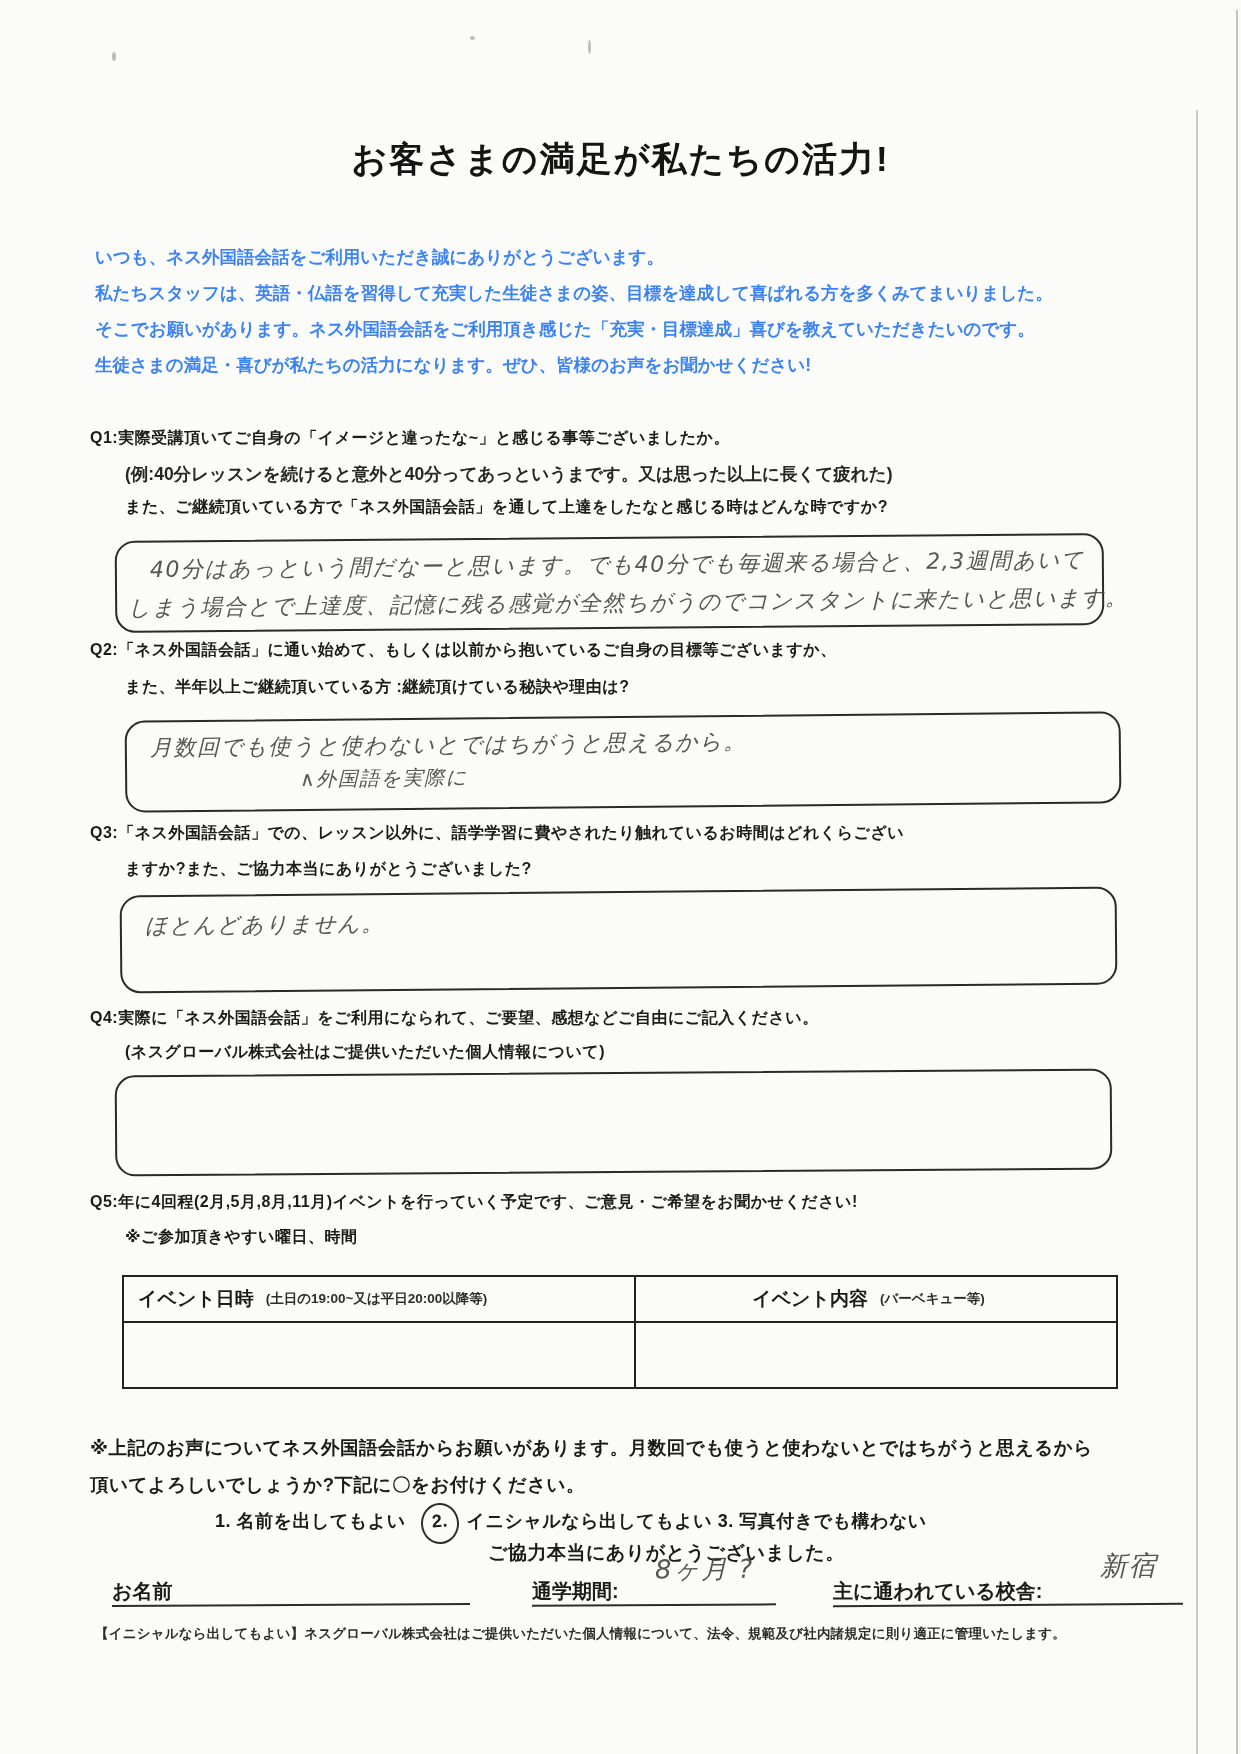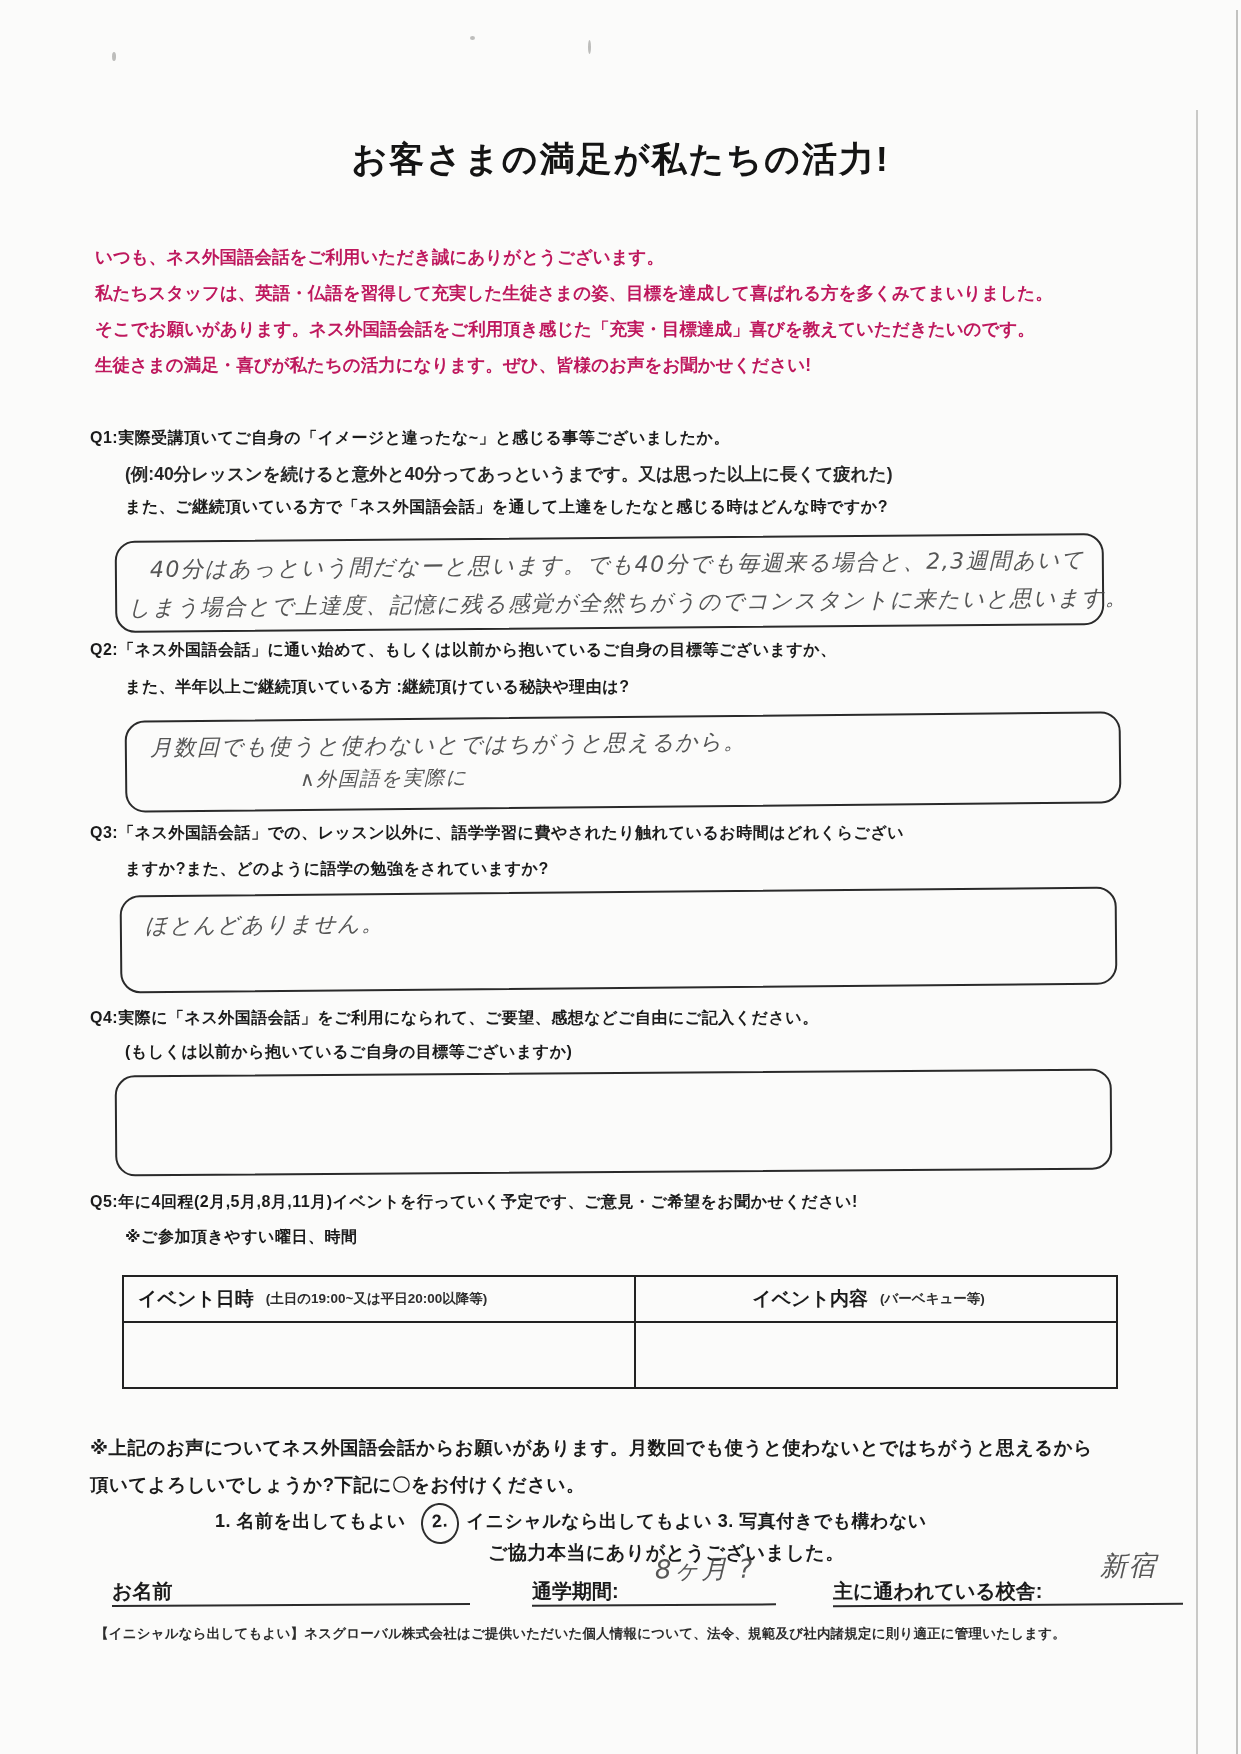--- a/index.html
+++ b/index.html
@@ -13,21 +13,21 @@
     overflow:hidden;
   }
   .abs{position:absolute;white-space:nowrap;}
   .title{
     left:0;right:0;top:136px;
     text-align:center;
     font-size:35px;font-weight:bold;
     letter-spacing:2px;
     color:#141414;
   }
-  .body-text{font-size:17.5px;font-weight:600;color:#be185d;}
+  .body-text{font-size:17.5px;font-weight:600;color:#3b82f6;}
   .q-line{font-size:16px;font-weight:bold;color:#1b1b1b;letter-spacing:0.5px;}
   .q-sub{font-size:17.5px;font-weight:600;color:#262626;}
   .answer-box{
     position:absolute;
     border:2.5px solid #2a2a2a;
     border-radius:20px;
     background:transparent;
   }
   .handwriting{
     position:absolute;
@@ -93,26 +93,26 @@
   <div class="handwriting" style="left:150px;top:550px;">40分はあっという間だなーと思います。でも40分でも毎週来る場合と、2,3週間あいて</div>
   <div class="handwriting" style="left:128px;top:588px;">しまう場合とで上達度、記憶に残る感覚が全然ちがうのでコンスタントに来たいと思います。</div>
 
   <div class="abs q-line" style="left:90px;top:640px;">Q2:「ネス外国語会話」に通い始めて、もしくは以前から抱いているご自身の目標等ございますか、</div>
   <div class="abs q-line" style="left:125px;top:677px;">また、半年以上ご継続頂いている方 :継続頂けている秘訣や理由は?</div>
   <div class="answer-box" style="left:125px;top:716px;width:992px;height:88px;transform:rotate(-0.55deg);"></div>
   <div class="handwriting" style="left:150px;top:730px;">月数回でも使うと使わないとではちがうと思えるから。</div>
   <div class="handwriting hw-small" style="left:300px;top:765px;">∧外国語を実際に</div>
 
   <div class="abs q-line" style="left:90px;top:823px;">Q3:「ネス外国語会話」での、レッスン以外に、語学学習に費やされたり触れているお時間はどれくらござい</div>
-  <div class="abs q-line" style="left:125px;top:859px;">ますか?また、どのように語学の勉強をされていますか?</div>
+  <div class="abs q-line" style="left:125px;top:859px;">ますか?また、ご協力本当にありがとうございました?</div>
   <div class="answer-box" style="left:120px;top:891px;width:993px;height:94px;transform:rotate(-0.5deg);"></div>
   <div class="handwriting" style="left:145px;top:910px;">ほとんどありません。</div>
 
   <div class="abs q-line" style="left:90px;top:1008px;">Q4:実際に「ネス外国語会話」をご利用になられて、ご要望、感想などご自由にご記入ください。</div>
-  <div class="abs q-line" style="left:125px;top:1042px;">(もしくは以前から抱いているご自身の目標等ございますか)</div>
+  <div class="abs q-line" style="left:125px;top:1042px;">(ネスグローバル株式会社はご提供いただいた個人情報について)</div>
   <div class="answer-box" style="left:115px;top:1072px;width:993px;height:97px;transform:rotate(-0.4deg);"></div>
 
   <div class="abs q-line" style="left:90px;top:1192px;">Q5:年に4回程(2月,5月,8月,11月)イベントを行っていく予定です、ご意見・ご希望をお聞かせください!</div>
   <div class="abs q-line" style="left:125px;top:1227px;">※ご参加頂きやすい曜日、時間</div>
 
   <div class="event-table">
     <div class="et-divider-v"></div>
     <div class="et-divider-h"></div>
     <div class="et-header et-h1">
       <span class="et-title">イベント日時</span>

